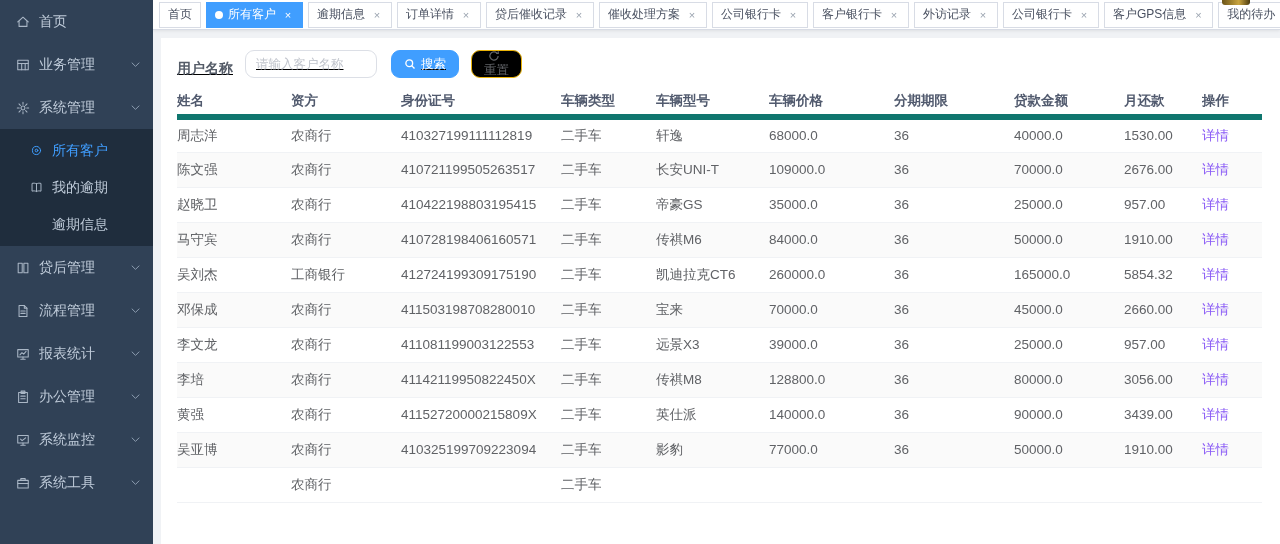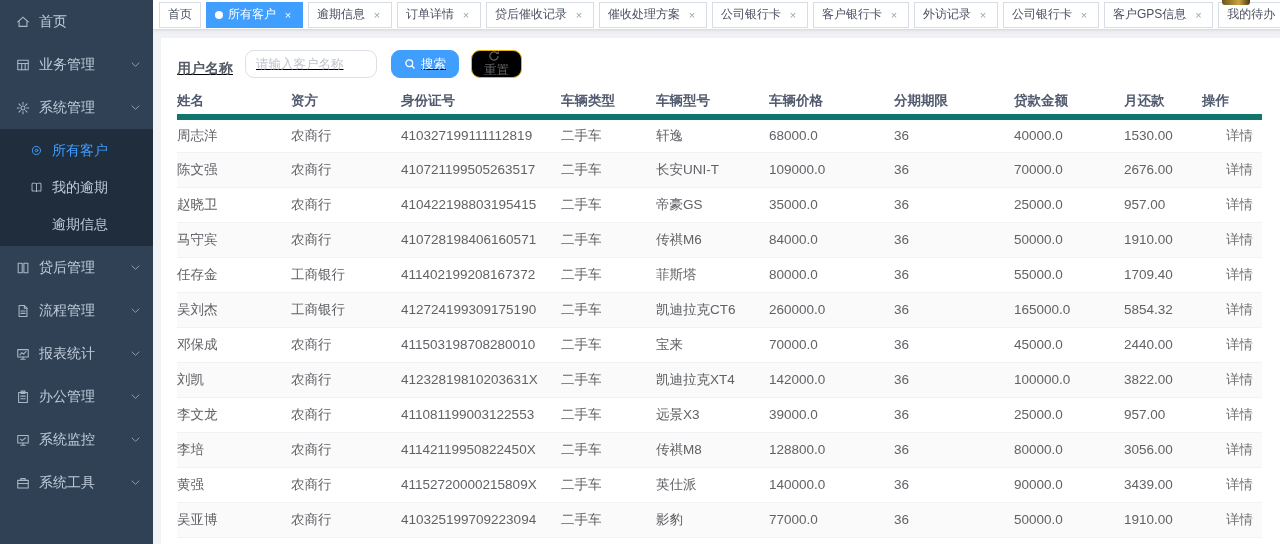--- a/index.html
+++ b/index.html
@@ -66,21 +66,21 @@
 
   
   table { width:100%; border-collapse:collapse; table-layout:fixed; }
   th { height:29px; text-align:left; font-size:13.5px; font-weight:700; color:#515a6e;
        border-bottom:6px solid #0f766e; padding:0 8px 0 0; overflow:hidden;
        white-space:nowrap; }
   td { height:35px; font-size:13.5px; color:#606266; border-bottom:1px solid #f0f2f5;
        padding:0 8px 0 0; overflow:hidden; white-space:nowrap; }
   tbody tr:nth-child(even) td { background:#fafafa; }
   th.col-action, td.col-action { text-align:left; padding-right:2px; }
-  a.detail-link { color:#737373; text-decoration:none; cursor:pointer;margin-left:24px; }
+  a.detail-link { color:#8b5cf6; text-decoration:none; cursor:pointer; }
 
   .c0{width:114px}.c1{width:110px}.c2{width:160px}.c3{width:95px}.c4{width:113px}
   .c5{width:125px}.c6{width:120px}.c7{width:110px}.c8{width:78px}.c9{width:auto}
 </style>
 </head>
 <body>
 
 <div class="sidebar" id="sidebar">
     <div class="menu-item">
       <span class="mi-icon">
@@ -365,65 +365,41 @@
               <td class="c2">410728198406160571</td>
               <td class="c3">二手车</td>
               <td class="c4">传祺M6</td>
               <td class="c5">84000.0</td>
               <td class="c6">36</td>
               <td class="c7">50000.0</td>
               <td class="c8">1910.00</td>
               <td class="c9 col-action"><a class="detail-link">详情</a></td>
             </tr>
             <tr>
-              <td class="c0">任存金</td>
-              <td class="c1">工商银行</td>
-              <td class="c2">411402199208167372</td>
-              <td class="c3">二手车</td>
-              <td class="c4">菲斯塔</td>
-              <td class="c5">80000.0</td>
-              <td class="c6">36</td>
-              <td class="c7">55000.0</td>
-              <td class="c8">1709.40</td>
-              <td class="c9 col-action"><a class="detail-link">详情</a></td>
-            </tr>
-            <tr>
               <td class="c0">吴刘杰</td>
               <td class="c1">工商银行</td>
               <td class="c2">412724199309175190</td>
               <td class="c3">二手车</td>
               <td class="c4">凯迪拉克CT6</td>
               <td class="c5">260000.0</td>
               <td class="c6">36</td>
               <td class="c7">165000.0</td>
               <td class="c8">5854.32</td>
               <td class="c9 col-action"><a class="detail-link">详情</a></td>
             </tr>
             <tr>
               <td class="c0">邓保成</td>
               <td class="c1">农商行</td>
               <td class="c2">411503198708280010</td>
               <td class="c3">二手车</td>
               <td class="c4">宝来</td>
               <td class="c5">70000.0</td>
               <td class="c6">36</td>
               <td class="c7">45000.0</td>
-              <td class="c8">2440.00</td>
-              <td class="c9 col-action"><a class="detail-link">详情</a></td>
-            </tr>
-            <tr>
-              <td class="c0">刘凯</td>
-              <td class="c1">农商行</td>
-              <td class="c2">41232819810203631X</td>
-              <td class="c3">二手车</td>
-              <td class="c4">凯迪拉克XT4</td>
-              <td class="c5">142000.0</td>
-              <td class="c6">36</td>
-              <td class="c7">100000.0</td>
-              <td class="c8">3822.00</td>
+              <td class="c8">2660.00</td>
               <td class="c9 col-action"><a class="detail-link">详情</a></td>
             </tr>
             <tr>
               <td class="c0">李文龙</td>
               <td class="c1">农商行</td>
               <td class="c2">411081199003122553</td>
               <td class="c3">二手车</td>
               <td class="c4">远景X3</td>
               <td class="c5">39000.0</td>
               <td class="c6">36</td>

